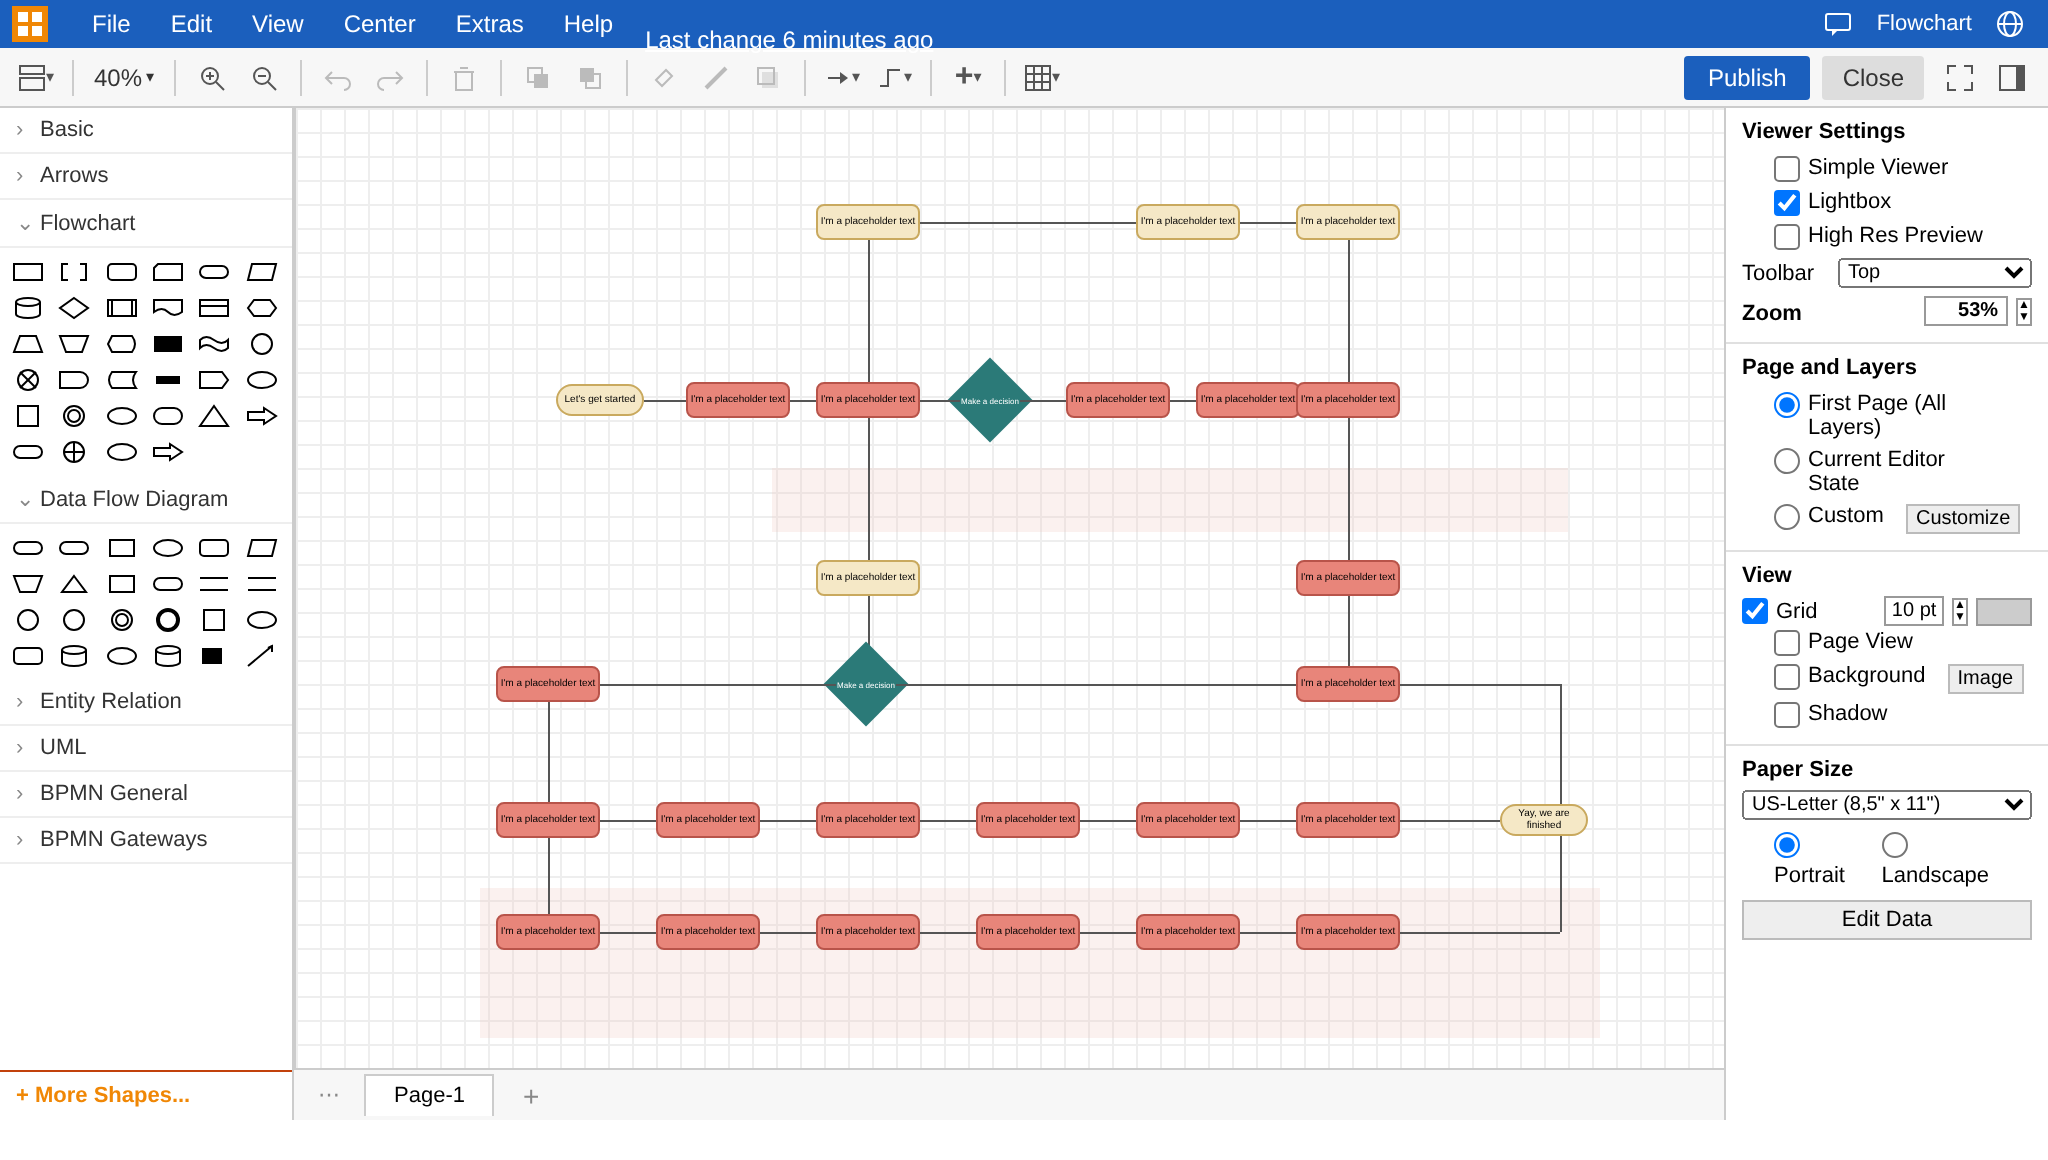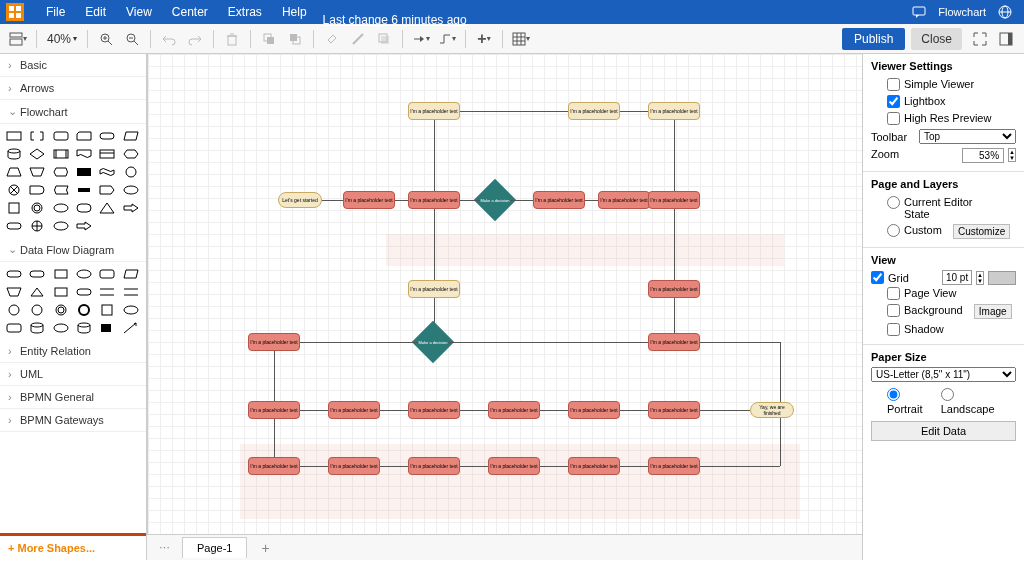--- a/index.html
+++ b/index.html
@@ -26,21 +26,21 @@
 .main { display: flex; height: 506px; }
 
 .sidebar-left { width: 147px; border-right: 1px solid #ccc; overflow-y: auto; background: #fff; display: flex; flex-direction: column; }
 .shape-cat { padding: 5px 8px; font-size: 11px; color: #333; cursor: pointer; border-bottom: 1px solid #eee; display: flex; align-items: center; gap: 4px; }
 .shape-cat::before { content: "›"; color: #888; width: 8px; }
 .shape-cat.open::before { content: "⌄"; }
 .shape-grid { display: grid; grid-template-columns: repeat(6, 1fr); gap: 2px; padding: 4px; }
 .shape-cell { width: 20px; height: 16px; display: flex; align-items: center; justify-content: center; cursor: pointer; }
 .shape-cell svg { width: 18px; height: 14px; }
 .sidebar-left .flex { flex: 1; }
-.more-shapes { padding: 6px 8px; color: #f08705; font-weight: bold; cursor: pointer; font-size: 11px; border-top: 3px solid #c2410c; }
+.more-shapes { padding: 6px 8px; color: #f08705; font-weight: bold; cursor: pointer; font-size: 11px; border-top: 1px solid #c2410c; }
 
 .canvas-wrap { flex: 1; position: relative; background: #fff; display: flex; flex-direction: column; }
 .canvas { flex: 1; position: relative; overflow: hidden; background-image: linear-gradient(#eee 1px, transparent 1px), linear-gradient(90deg, #eee 1px, transparent 1px); background-size: 12px 12px; border-left: 1px solid #ccc; }
 .canvas .shadow-region { position: absolute; background: rgba(240, 200, 190, 0.25); }
 
 .node { position: absolute; display: flex; align-items: center; justify-content: center; font-size: 5px; text-align: center; border-radius: 4px; }
 .node.cream { background: #f5e8c6; border: 1px solid #c9a95e; }
 .node.red { background: #e8857a; border: 1px solid #b8544a; }
 .node.terminator { border-radius: 50px; }
 .decision { position: absolute; width: 30px; height: 30px; background: #2b7a78; transform: rotate(45deg); display: flex; align-items: center; justify-content: center; }
@@ -59,21 +59,21 @@
 .right-tab { flex: 1; padding: 6px 4px; text-align: center; cursor: pointer; font-size: 11px; font-weight: bold; color: #555; }
 .right-tab.active { background: #fff; border-right: 1px solid #ccc; }
 .right-tab.x { flex: 0 0 18px; color: #aaa; }
 .panel-section { padding: 6px 8px; border-bottom: 1px solid #e0e0e0; }
 .panel-section .heading { font-weight: bold; margin-bottom: 4px; }
 .check-row { display: flex; align-items: flex-start; gap: 4px; padding: 2px 16px; }
 .check-row input[type=checkbox], .check-row input[type=radio] { margin: 0; }
 .select-row { display: flex; align-items: center; gap: 4px; padding: 2px 0; }
 .select-row label { width: 44px; }
 .select-row select, .select-row input[type=text] { flex: 1; font-size: 10px; }
-.zoom-row { display: flex; align-items: flex-start; gap: 4px; padding: 2px 0; }
+.zoom-row { display: flex; align-items: flex-end; gap: 4px; padding: 2px 0; font-weight: bold; }
 .zoom-row .zoom-val { border: 1px solid #999; padding: 1px 4px; font-size: 10px; width: 42px; text-align: right; }
 .grid-row { display: flex; align-items: center; gap: 4px; }
 .grid-row .pt { border: 1px solid #999; padding: 1px 2px; font-size: 10px; width: 30px; text-align: center; }
 .grid-row .color-sw { width: 28px; height: 14px; border: 1px solid #999; background: #ccc; }
 .small-btn { background: #eee; border: 1px solid #bbb; font-size: 10px; padding: 1px 4px; cursor: pointer; }
 .paper-select { width: 100%; font-size: 10px; }
 .edit-data-btn { width: 100%; background: #eee; border: 1px solid #bbb; padding: 3px; cursor: pointer; font-size: 11px; margin-top: 4px; }
 </style>
 </head>
 <body>
@@ -674,20 +674,24 @@
         <div style="display:flex;flex-direction:column;font-size:6px;line-height:6px;border:1px solid #999;">
             <span>▲</span>
             <span>▼</span>
           </div>
       </div>
     </div>
 
     <div class="panel-section">
       <div class="heading">Page and Layers</div>
       <label class="check-row">
+          <input type="radio" name="pl" checked="" style="">
+          <span>First Page (All Layers)</span>
+        </label>
+      <label class="check-row">
           <input type="radio" name="pl" style="">
           <span>Current Editor State</span>
         </label>
       <label class="check-row"><input type="radio" name="pl" style=""><span>Custom</span>&nbsp;<button class="small-btn">Customize</button></label>
     </div>
 
     <div class="panel-section">
       <div class="heading">View</div>
       <div class="grid-row">
         <input type="checkbox" checked="" style="">

